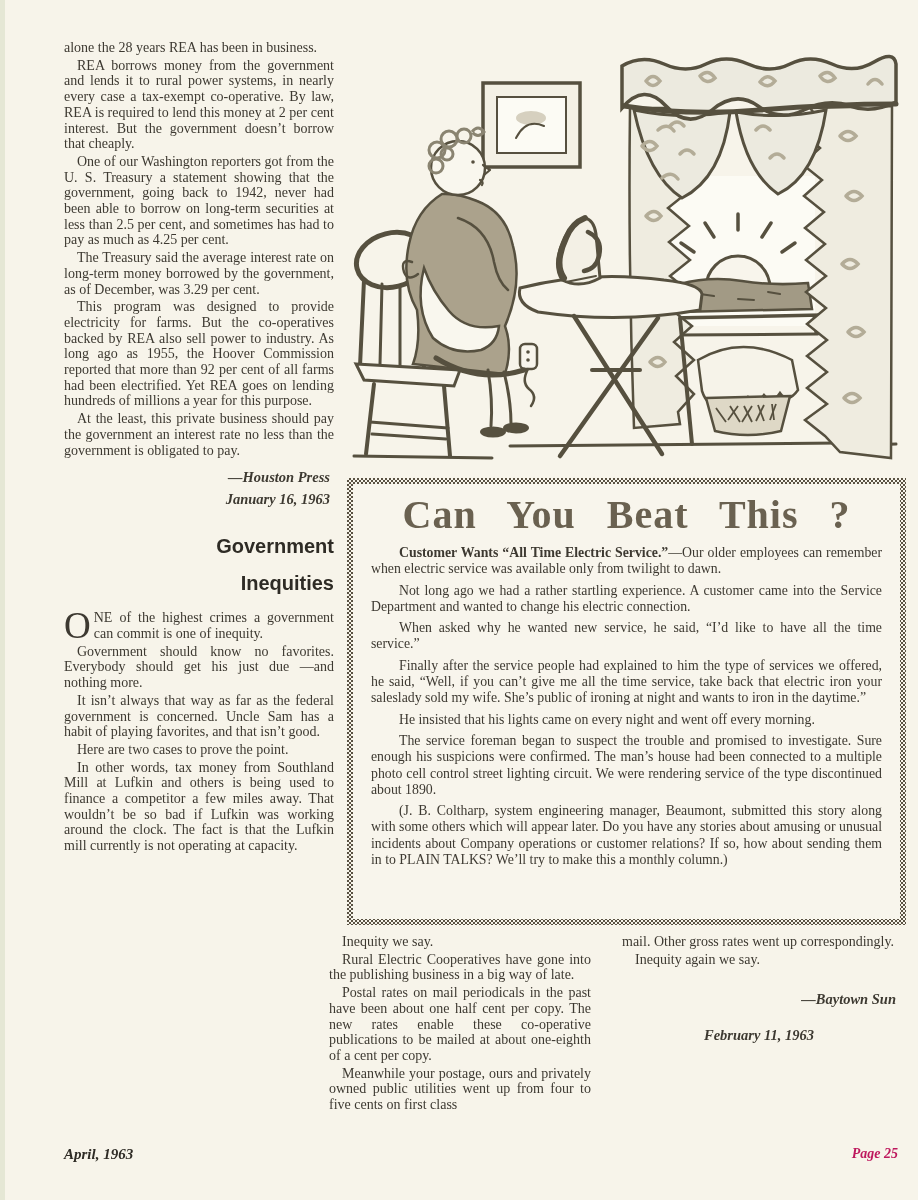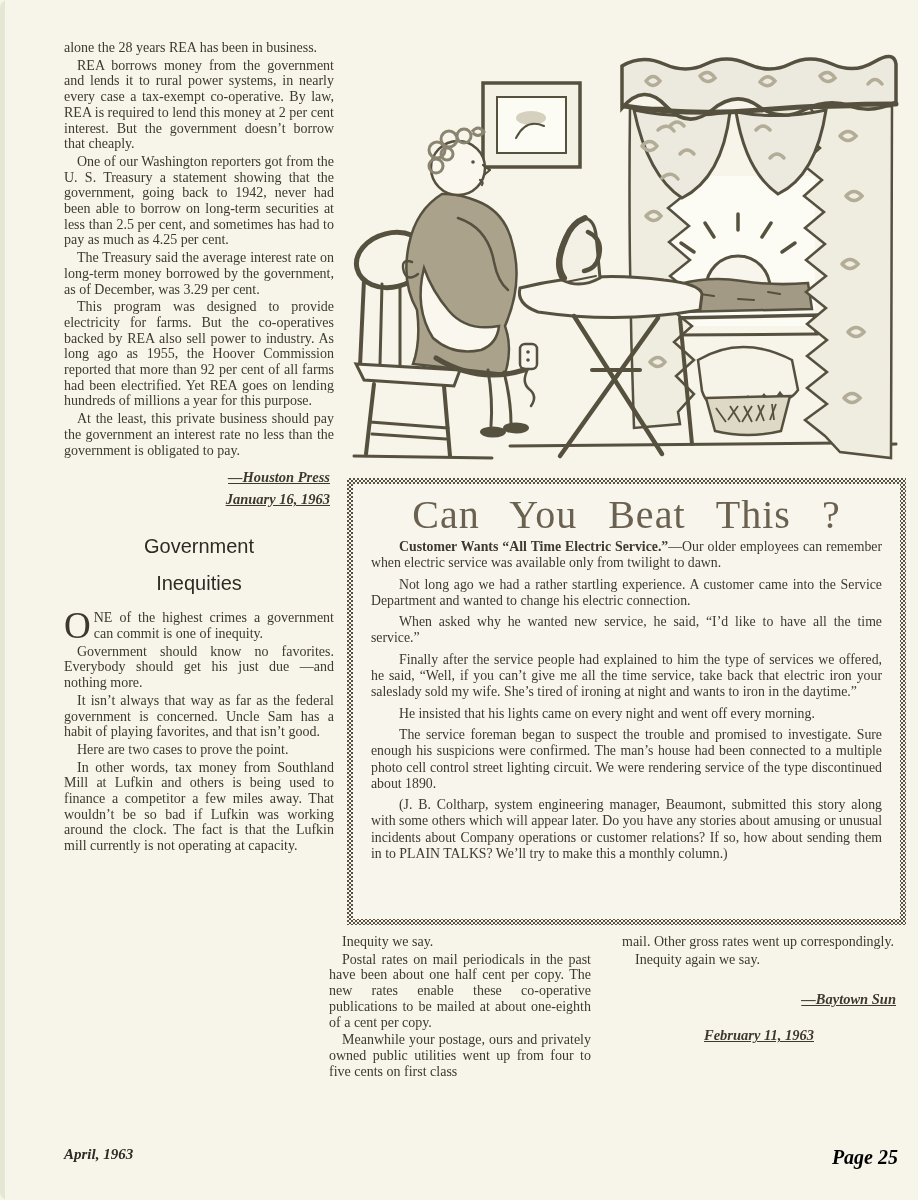--- a/index.html
+++ b/index.html
@@ -1,62 +1,62 @@
 <!DOCTYPE html>
 <html><head>
 <meta charset="utf-8">
 <style>
   html,body{margin:0;padding:0;}
   body{width:918px;height:1200px;background:#f7f4ea;font-family:"Liberation Serif",serif;color:#3d3931;}
-  .page{position:relative;width:918px;height:1200px;overflow:hidden;background:#f7f4ea;border-radius:8px;}
+  .page{position:relative;width:918px;height:1200px;overflow:hidden;background:#f7f4ea;}
   .scan-edge{position:absolute;left:0;top:0;width:5px;height:100%;background:#e0e4cf;opacity:.8;}
 
   
   .col{position:absolute;text-align:justify;font-size:14px;line-height:15.7px;}
   .col p{margin:0 0 2px 0;text-indent:13px;}
   .col p.no-indent{text-indent:0;}
 
   .left-col{left:64px;top:40px;width:270px;}
 
   .attribution{margin-top:8px;margin-bottom:4px;text-align:right;padding-right:4px;
-    font-style:italic;font-weight:bold;font-size:14.5px;line-height:22px;text-indent:0;text-decoration:underline;}
+    font-style:italic;font-weight:bold;font-size:14.5px;line-height:22px;text-indent:0;}
   .attribution div{text-indent:0;}
 
   .section-heading{margin:26px 0 14px 0;font-family:"Liberation Sans",sans-serif;
-    font-weight:normal;font-size:20px;color:#2e2b25;line-height:1;text-align:center;text-indent:0;}
+    font-weight:bold;font-size:20px;color:#2e2b25;line-height:1;text-align:right;text-indent:0;}
   .section-heading .hl{display:block;margin-bottom:17px;}
 
   .dropcap-para{text-indent:0 !important;}
   .dropcap{float:left;font-size:37px;line-height:28px;padding:2px 3px 0 0;color:#3d3931;}
 
   
   .illustration{position:absolute;left:340px;top:26px;width:568px;height:444px;}
 
   
   .feature-box{position:absolute;left:347px;top:478px;width:559px;height:447px;box-sizing:border-box;
     padding:6px;
     background-color:#f7f4ea;
     background-image:
       linear-gradient(45deg,#5a5243 25%,transparent 25%,transparent 75%,#5a5243 75%),
       linear-gradient(45deg,#5a5243 25%,transparent 25%,transparent 75%,#5a5243 75%);
     background-position:0 0,2px 2px;background-size:4px 4px;}
   .feature-box-inner{background:#f8f5ec;width:100%;height:100%;box-sizing:border-box;
     padding:6px 18px 4px 18px;overflow:hidden;}
-  .box-title{text-align:center;font-size:40px;line-height:1.15;color:#6a6150;margin:2px 0 1px 0;
-    word-spacing:20px;letter-spacing:1px;font-weight:normal;}
+  .box-title{text-align:center;font-size:40px;line-height:1.15;color:#6a6150;margin:2px 0 7px 0;
+    word-spacing:20px;letter-spacing:1px;font-weight:bold;}
   .feature-box-inner p{font-size:13.8px;line-height:16.3px;text-align:justify;margin:0 0 5px 0;text-indent:28px;}
   .lead-bold{font-weight:bold;}
 
   .mid-col{left:329px;top:934px;width:262px;}
   .right-col{left:622px;top:934px;width:278px;}
   .right-col .attribution{margin-top:22px;line-height:20px;}
   .right-col .attribution .attr-date{margin-top:16px;text-align:center;}
 
   .footer-left{position:absolute;left:64px;top:1146px;font-weight:bold;font-style:italic;font-size:15px;color:#2e2b25;}
-  .footer-right{position:absolute;right:20px;top:1146px;font-weight:bold;font-style:italic;font-size:20px;color:#000000;}
+  .footer-right{position:absolute;right:20px;top:1146px;font-weight:bold;font-style:italic;font-size:14px;color:#be185d;}
 
   svg .ink{stroke:#56503f;fill:none;stroke-linecap:round;stroke-linejoin:round;}
 </style>
 </head>
 <body>
 
 <div class="page">
   <div class="scan-edge"></div>
 
   <div class="col left-col">
@@ -220,29 +220,30 @@
       </g>
     </svg>
   </div>
 
   <div class="feature-box">
     <div class="feature-box-inner">
       <div class="box-title">Can You Beat This ?</div>
       <p><span class="lead-bold">Customer Wants “All Time Electric Service.”</span><span>—Our older employees can remember when electric service was available only from twilight to dawn.</span></p>
       <p>Not long ago we had a rather startling experience. A customer came into the Service Department and wanted to change his electric connection.</p>
       <p>When asked why he wanted new service, he said, “I’d like to have all the time service.”</p>
-      <p>Finally after the service people had explained to him the type of services we offered, he said, “Well, if you can’t give me all the time service, take back that electric iron your saleslady sold my wife. She’s tired of ironing at night and wants to iron in the daytime.”</p>
+      <p>Finally after the service people had explained to him the type of services we offered, he said, “Well, if you can’t give me all the time service, take back that electric iron your saleslady sold my wife. She’s public of ironing at night and wants to iron in the daytime.”</p>
       <p>He insisted that his lights came on every night and went off every morning.</p>
       <p>The service foreman began to suspect the trouble and promised to investigate. Sure enough his suspicions were confirmed. The man’s house had been connected to a multiple photo cell control street lighting circuit. We were rendering service of the type discontinued about 1890.</p>
       <p>(J. B. Coltharp, system engineering manager, Beaumont, submitted this story along with some others which will appear later. Do you have any stories about amusing or unusual incidents about Company operations or customer relations? If so, how about sending them in to PLAIN TALKS? We’ll try to make this a monthly column.)</p>
     </div>
   </div>
 
   <div class="col mid-col">
     <p>Inequity we say.</p>
+    <p>Rural Electric Cooperatives have gone into the publishing business in a big way of late.</p>
     <p>Postal rates on mail periodicals in the past have been about one half cent per copy. The new rates enable these co-operative publications to be mailed at about one-eighth of a cent per copy.</p>
     <p>Meanwhile your postage, ours and privately owned public utilities went up from four to five cents on first class</p>
   </div>
 
   <div class="col right-col">
     <p class="no-indent">mail. Other gross rates went up correspondingly.</p>
     <p>Inequity again we say.</p>
     <div class="attribution">
       <div>—Baytown Sun</div>
       <div class="attr-date">February 11, 1963</div>

